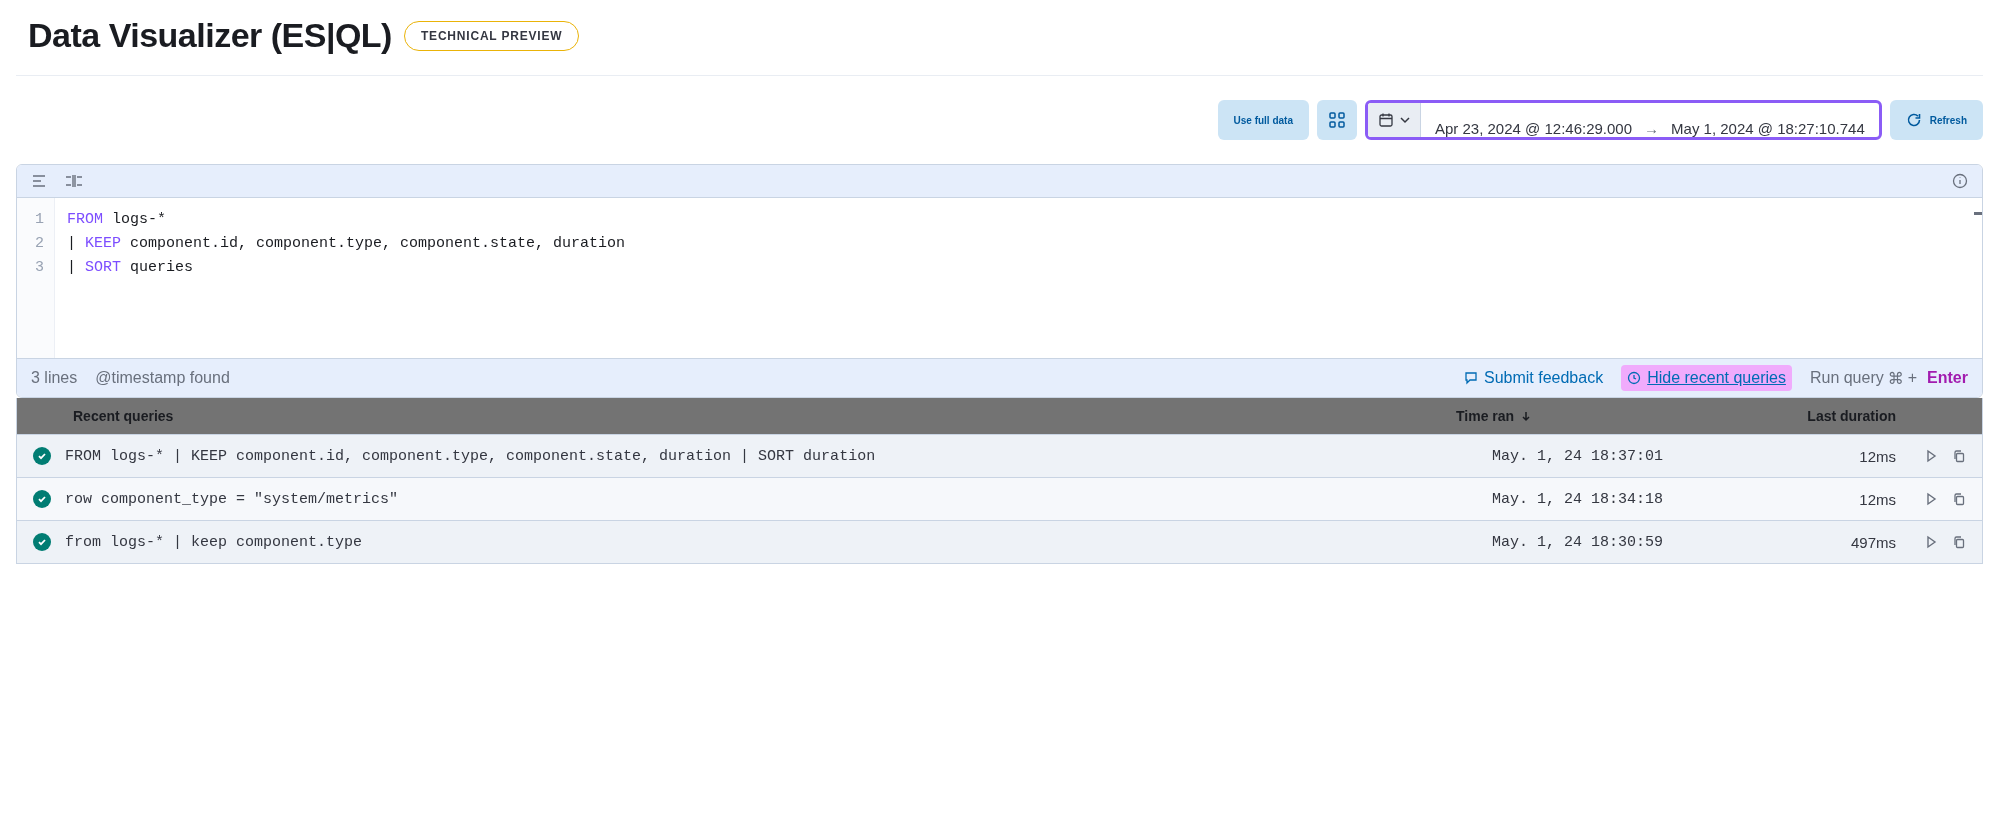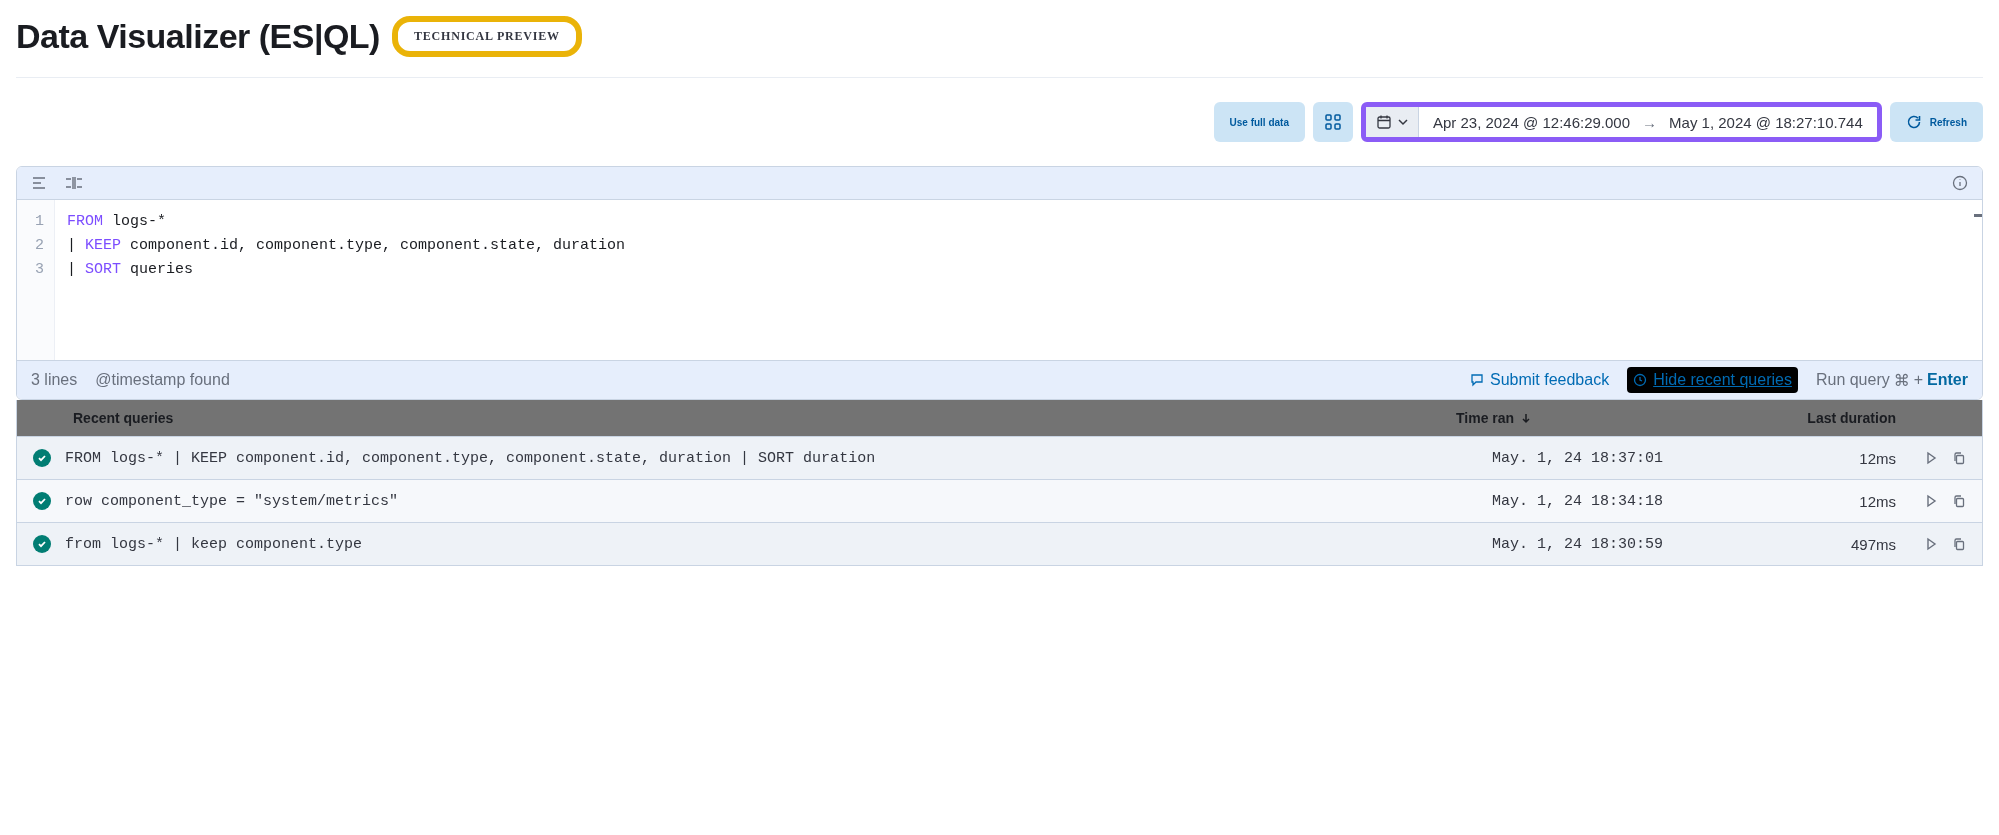--- a/index.html
+++ b/index.html
@@ -15,30 +15,30 @@
     align-items: center;
     gap: 12px;
     padding-bottom: 20px;
     border-bottom: 1px solid #e9edf3;
     margin-bottom: 24px;
   }
   .title {
     font-size: 34px;
     font-weight: 700;
     letter-spacing: -0.5px;
+    margin-left: 12px;
   }
   .badge {
-    border: 6px solid #eab308;
+    border: 1px solid #eab308;
     border-radius: 18px;
     padding: 7px 16px;
     font-size: 12px;
     font-weight: 700;
     letter-spacing: 0.8px;
     color: #343741;
-    font-family: Liberation Serif, serif;
   }
   .toolbar {
     display: flex;
     gap: 8px;
     justify-content: flex-end;
     align-items: center;
     margin-bottom: 24px;
   }
   .btn {
     display: inline-flex;
@@ -50,22 +50,22 @@
     padding: 0 16px;
     height: 40px;
     font-size: 10px;
     font-weight: 600;
     color: #005a9e;
     cursor: pointer;
   }
   .btn.icon-only { padding: 0 12px; }
   .date-picker {
     display: inline-flex;
-    align-items: center;
-    border: 5px solid #8b5cf6;
+    align-items: flex-end;
+    border: 3px solid #8b5cf6;
     border-radius: 6px;
     height: 40px;
     overflow: hidden;
   }
   .date-picker .cal {
     background: #e9edf3;
     height: 100%;
     display: inline-flex;
     align-items: center;
     padding: 0 10px;
@@ -147,27 +147,27 @@
   }
   .editor-status .spacer { flex: 1; }
   .link {
     color: #006bb4;
     cursor: pointer;
     display: inline-flex;
     align-items: center;
     gap: 6px;
   }
   .active-pill {
-    background: #000000;
+    background: #f0abfc;
     border-radius: 4px;
     padding: 4px 6px;
   }
   .run-hint { color: #69707d; display: inline-flex; align-items: center; gap: 4px;}
   .run-hint .key { color: #69707d; }
-  .run-hint .enter { font-weight: 700; color: #0369a1; }
+  .run-hint .enter { font-weight: 700; color: #a21caf; margin-left: 6px; }
 
   .queries-wrap { border-top: none; }
   .queries-header {
     display: flex;
     align-items: center;
     background: #737373;
     border: 1px solid #c9d4e3;
     border-top: none;
     padding: 10px 16px 10px 56px;
     font-size: 14px;

